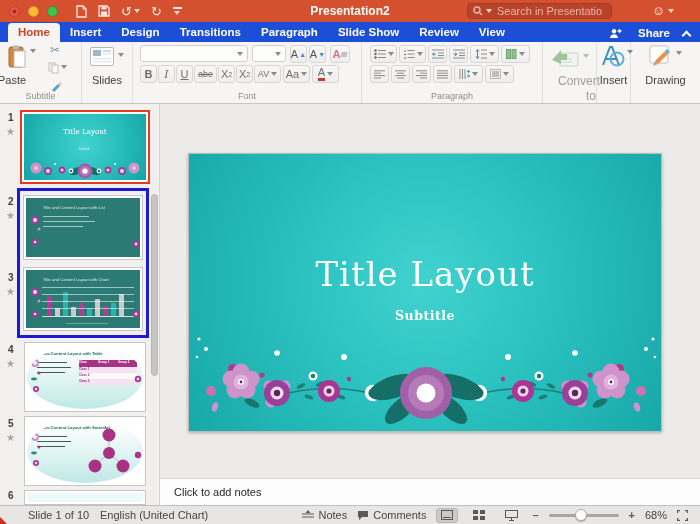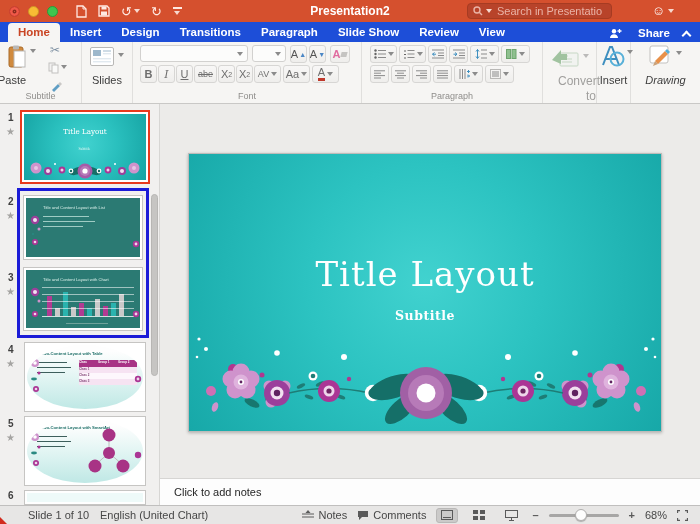--- a/index.html
+++ b/index.html
@@ -361,21 +361,21 @@
       <svg class="ic" width="24" height="22" viewBox="0 0 24 22">
           <path d="M2 20 9 2h2l7 18" fill="none" stroke="#3e8fbf" stroke-width="2"></path>
           <path d="M5 14h10" stroke="#3e8fbf" stroke-width="2"></path>
           <circle cx="16" cy="14" r="6.5" fill="none" stroke="#58b0d8" stroke-width="2"></circle>
         </svg>
       <span class="car" style="margin-top:5px;"></span>
     </div>
     <span class="biglabel">Insert</span>
   </div>
 
-  <div class="rgroup" style="width:69px;border-right:none;font-style:italic;">
+  <div class="rgroup" style="width:69px;border-right:none;">
     <div style="position:absolute;left:18px;top:3px;display:flex;gap:3px;">
       <svg class="ic" width="24" height="22" viewBox="0 0 24 22">
           <rect x="1" y="1" width="18" height="17" rx="2" fill="#fff" stroke="#c2c1bf"></rect>
           <path d="M6 16 16 6l3 3L9 19z" fill="#e8914a"></path>
           <path d="M16 6l2-2 3 3-2 2z" fill="#58b0d8"></path>
           <path d="M6 16l-2 5 5-2z" fill="#caa27a"></path>
         </svg>
       <span class="car" style="margin-top:6px;"></span>
     </div>
     <span class="biglabel">Drawing</span>

